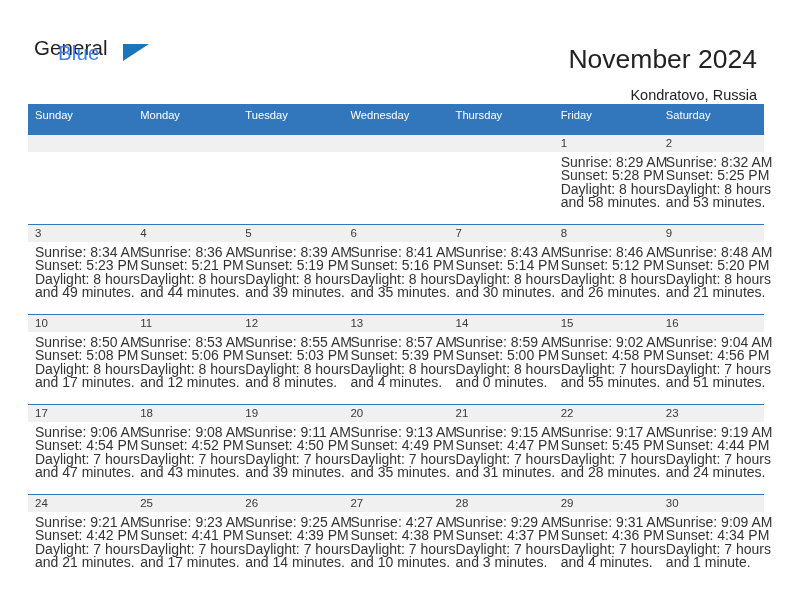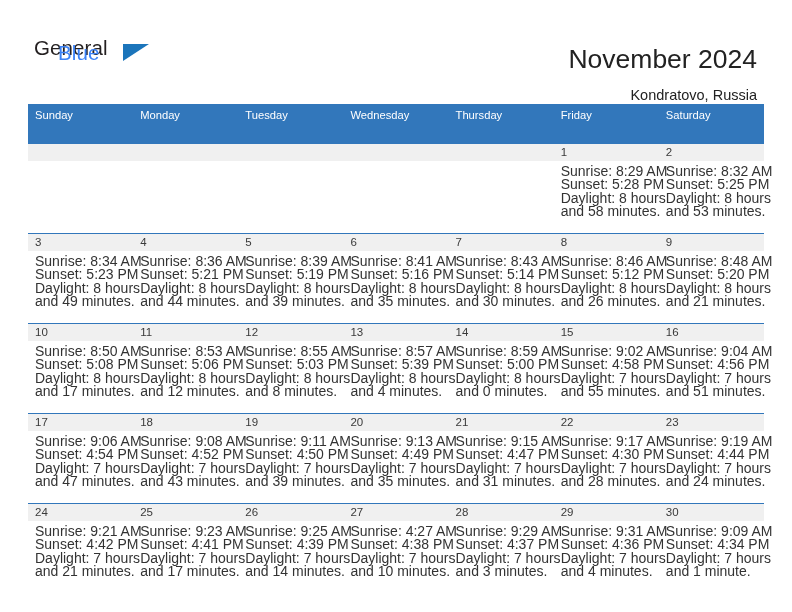--- a/index.html
+++ b/index.html
@@ -90,21 +90,21 @@
     width: 736px;
     border-collapse: collapse;
     table-layout: fixed;
   }
   .cal th {
     background: #3277bb;
     color: #ffffff;
     font-size: 11.2px;
     font-weight: normal;
     text-align: left;
-    padding: 5px 0 23px 7px;
+    padding: 5px 0 14px 7px;
     height: 12px;
     border: none;
   }
   .cal td {
     vertical-align: top;
     padding: 0;
     border-top: 1px solid #3277bb;
     height: 89px;
     background: #ffffff;
   }
@@ -372,21 +372,21 @@
               <div>Sunrise: 9:15 AM</div>
               <div>Sunset: 4:47 PM</div>
               <div>Daylight: 7 hours</div>
               <div>and 31 minutes.</div>
             </div>
           </td>
           <td>
             <span class="daynum">22</span>
             <div class="info">
               <div>Sunrise: 9:17 AM</div>
-              <div>Sunset: 4:30 PM</div>
+              <div>Sunset: 5:45 PM</div>
               <div>Daylight: 7 hours</div>
               <div>and 28 minutes.</div>
             </div>
           </td>
           <td>
             <span class="daynum">23</span>
             <div class="info">
               <div>Sunrise: 9:19 AM</div>
               <div>Sunset: 4:44 PM</div>
               <div>Daylight: 7 hours</div>

